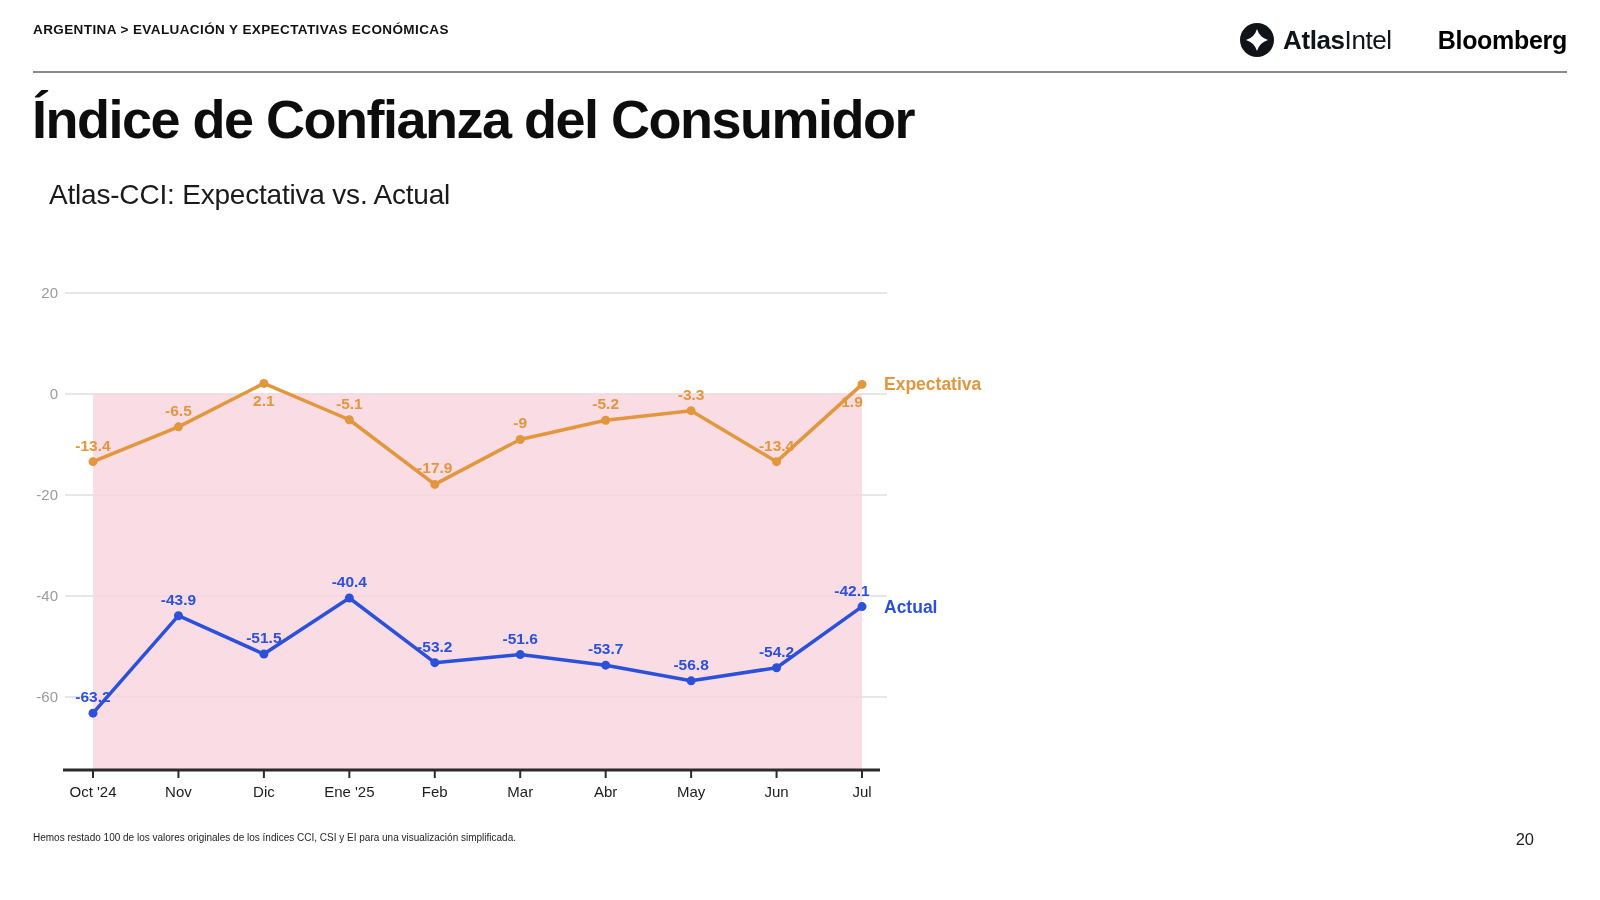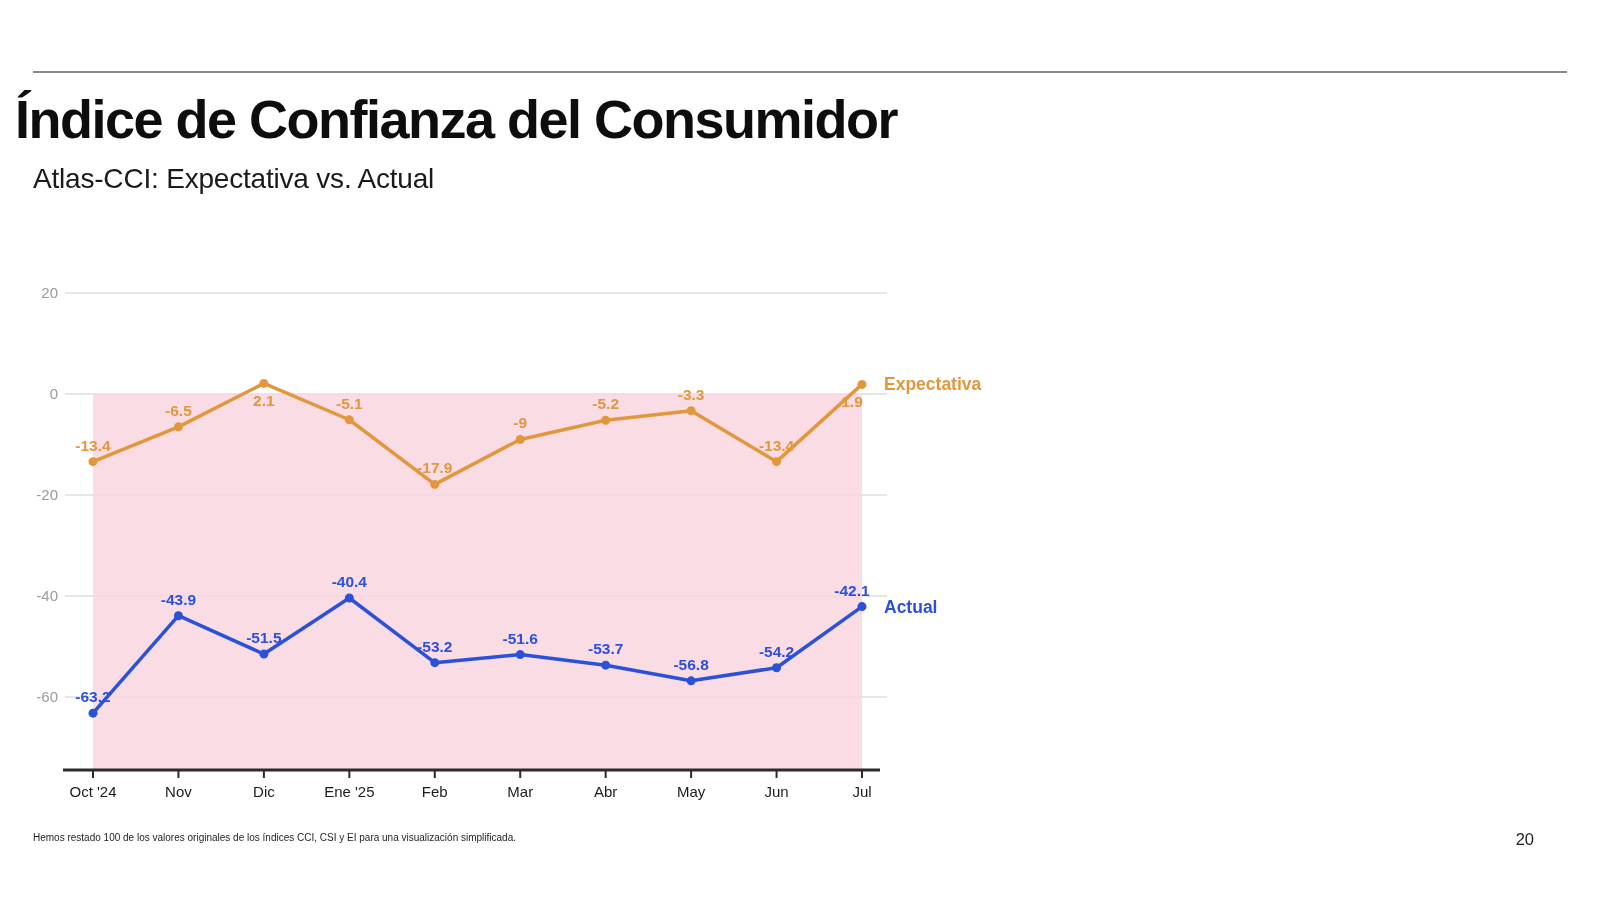--- a/index.html
+++ b/index.html
@@ -9,31 +9,46 @@
   }
   .header{position:absolute;left:33px;top:20px;right:33px;}
   .kicker{font-size:13.5px;font-weight:600;letter-spacing:.4px;line-height:19px;color:#111;}
   .breadcrumb{font-size:13.5px;font-weight:600;letter-spacing:.4px;line-height:19px;color:#111;}
   .logos{position:absolute;right:0;top:2px;display:flex;align-items:center;gap:46px;}
   .atlas-logo{display:flex;align-items:center;gap:8px;font-size:26px;color:#101318;}
   .atlas-bold{font-weight:700;letter-spacing:-.4px;}
   .atlas-reg{font-weight:400;letter-spacing:-.4px;}
   .bloomberg{font-size:25px;font-weight:700;letter-spacing:-.3px;color:#000;}
   .divider{position:absolute;left:33px;right:33px;top:71px;height:0;border-top:2.5px solid #8a8a8a;}
-  .page-title{position:absolute;left:15px;top:88px;font-size:54px;font-weight:700;letter-spacing:-1.5px;color:#0d0d0d;margin:0;}
-  .page-subtitle{position:absolute;left:33px;top:163px;font-size:28px;font-weight:400;letter-spacing:-.2px;color:#1a1a1a;margin:0;}
+  .page-title{position:absolute;left:32px;top:88px;font-size:54px;font-weight:700;letter-spacing:-1.5px;color:#0d0d0d;margin:0;}
+  .page-subtitle{position:absolute;left:33px;top:163px;font-size:28px;font-weight:400;letter-spacing:-.2px;color:#1a1a1a;margin:16px;}
   .chart-wrap{position:absolute;left:30px;top:258px;width:980px;height:552px;}
   .footer-note{position:absolute;left:33px;top:832px;font-size:10px;color:#1e1e1e;}
   .page-number{position:absolute;right:66px;top:830px;font-size:16.5px;color:#1e1e1e;}
   svg text{font-family:"Liberation Sans", sans-serif;}
 </style>
 </head>
 <body>
 
 <div class="header">
+  <div class="breadcrumb">ARGENTINA &gt; EVALUACIÓN Y EXPECTATIVAS ECONÓMICAS</div>
+  <div class="logos">
+    <div class="atlas-logo">
+      <span style="display:inline-flex;">
+        <svg width="36" height="36" viewBox="0 0 36 36">
+          <circle cx="18" cy="18" r="17" fill="#101318"></circle>
+          <path d="M18 7 Q20.5 15.5 29 18 Q20.5 20.5 18 29 Q15.5 20.5 7 18 Q15.5 15.5 18 7 Z" fill="#ffffff"></path>
+        </svg>
+      </span>
+      <span>
+        <span class="atlas-bold">Atlas</span><span class="atlas-reg">Intel</span>
+      </span>
+    </div>
+    <div class="bloomberg">Bloomberg</div>
+  </div>
 </div>
 
 <div class="divider"></div>
 
 <h1 class="page-title">Índice de Confianza del Consumidor</h1>
 <h2 class="page-subtitle">Atlas-CCI: Expectativa vs. Actual</h2>
 
 <div class="chart-wrap" id="chart"><svg viewBox="0 0 980 552" width="980" height="552">
       <line x1="35" y1="35" x2="857" y2="35" stroke="#DEDEDE" stroke-width="1.6"></line>
       <text x="28" y="40" text-anchor="end" font-size="15" fill="#9b9b9b">20</text>

